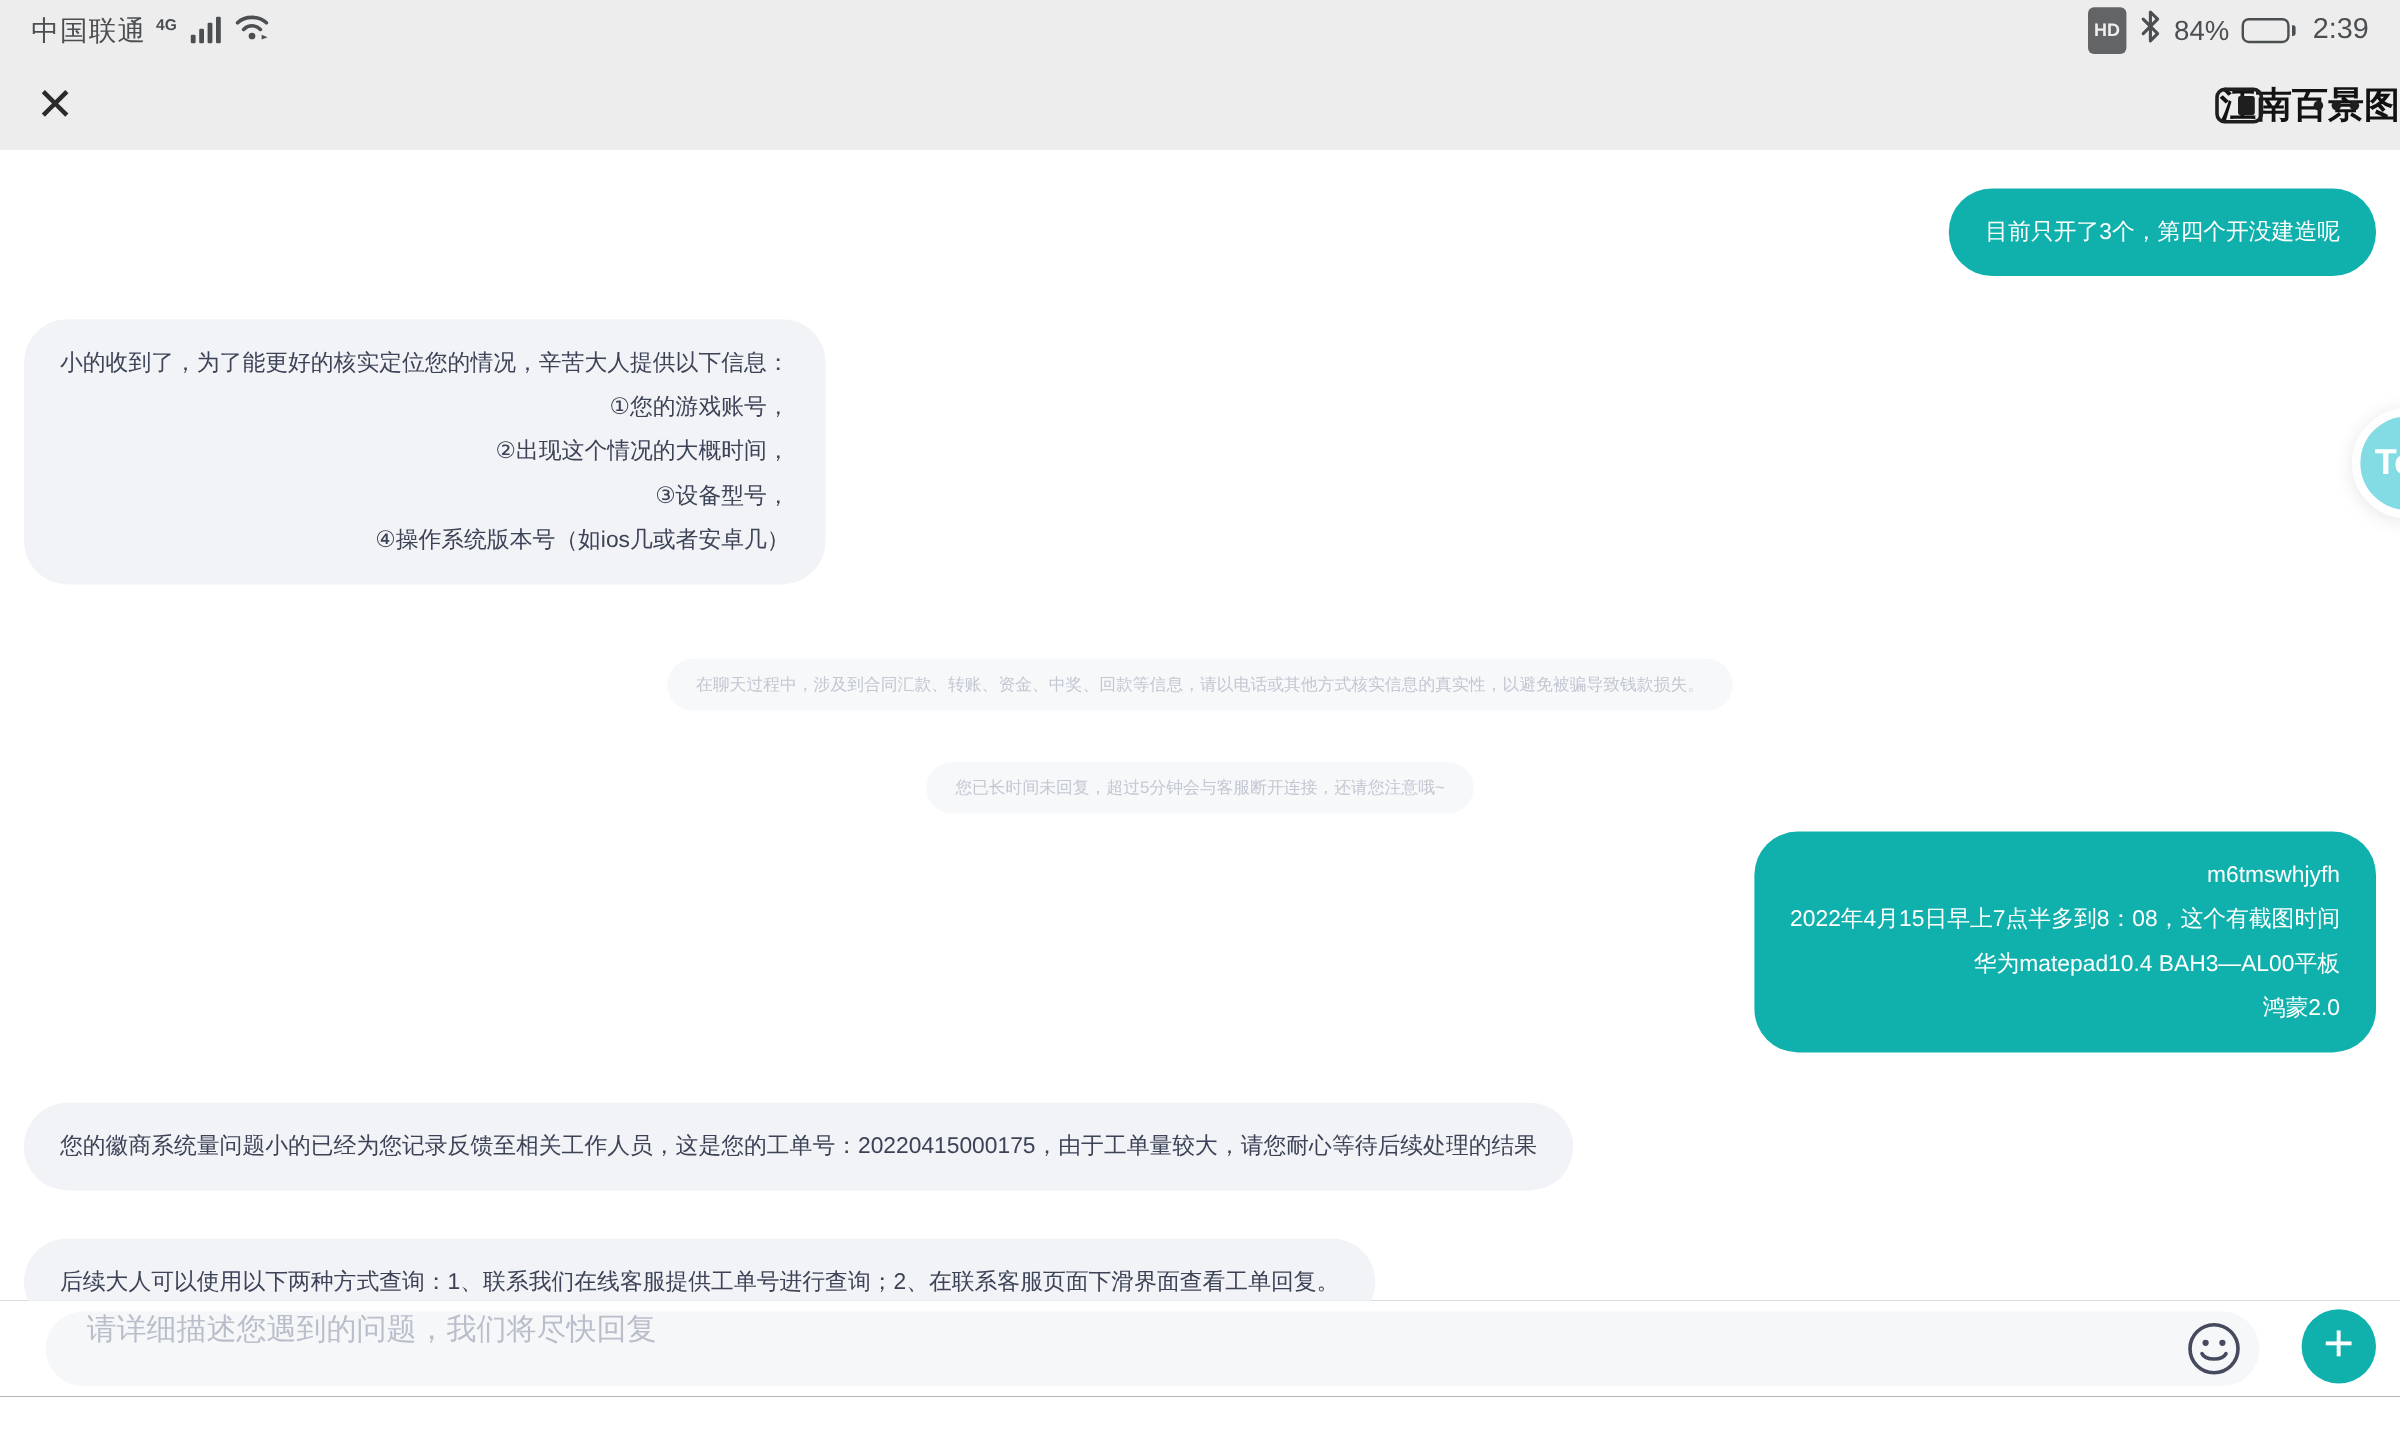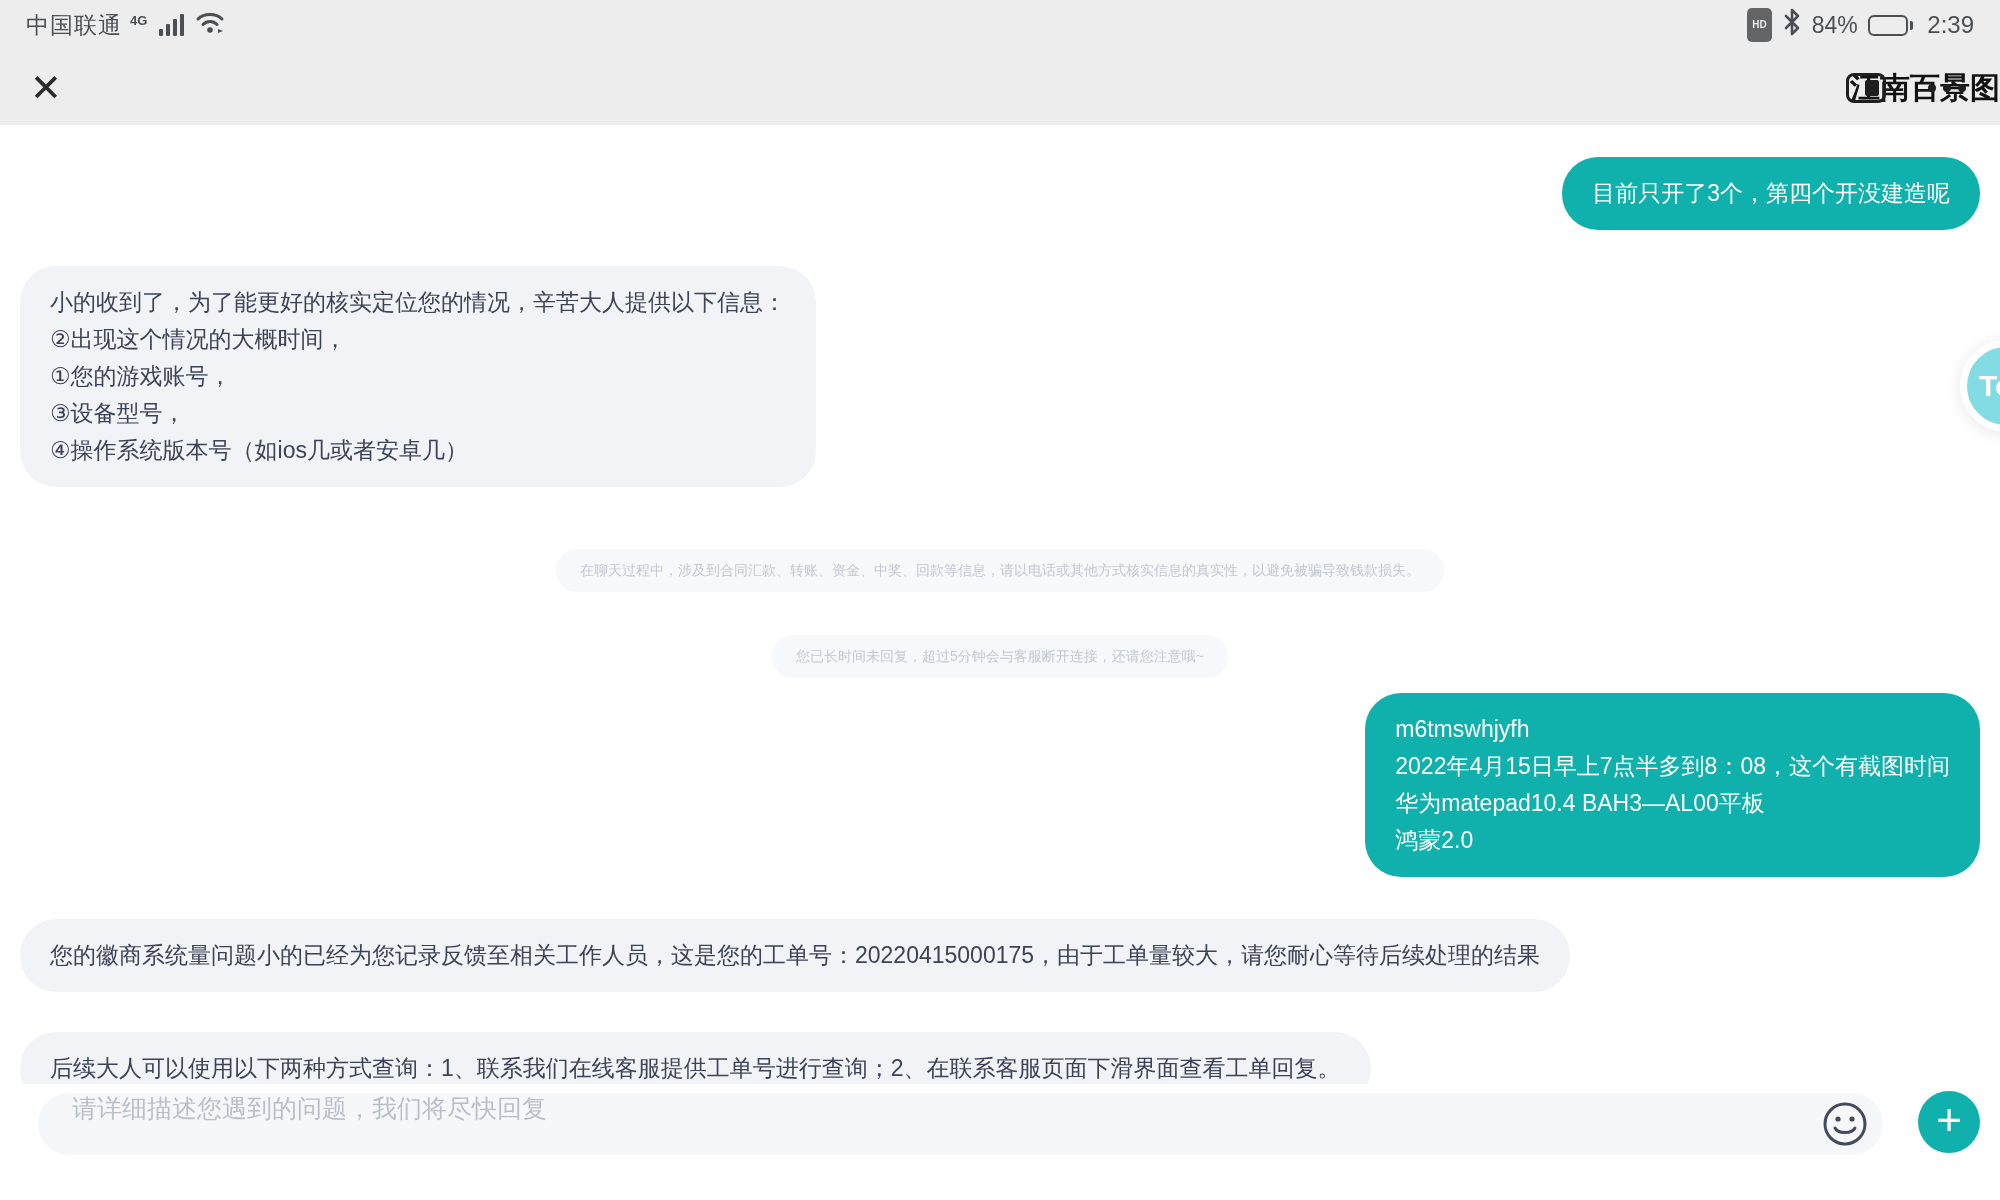--- a/index.html
+++ b/index.html
@@ -14,21 +14,21 @@
   .statusbar{
     position:absolute;top:0;left:0;right:0;height:50px;background:#ededed;
     display:flex;align-items:center;justify-content:space-between;
     padding:0 26px;box-sizing:border-box;color:#4c4f52;font-size:23px;
   }
   .sb-left,.sb-right{display:flex;align-items:center;gap:10px;}
   .carrier{letter-spacing:1px;}
   .net-badge{font-size:13px;font-weight:bold;align-self:flex-start;margin:4px 0 0 -2px;}
   .sig{display:flex;align-items:flex-end;gap:3px;height:22px;margin-left:2px;}
   .sig i{display:block;width:4px;background:#4c4f52;border-radius:1px;}
-  .hd-badge{background:#636466;color:#ededed;font-size:10px;font-weight:bold;
+  .hd-badge{background:#636466;color:#ededed;font-size:15px;font-weight:bold;
     border-radius:5px;padding:12px 5px;line-height:1;}
   .battery{display:flex;align-items:center;gap:2px;}
   .batt-body{width:40px;height:21px;border:2.5px solid #4c4f52;border-radius:6px;
     padding:2px;box-sizing:border-box;}
   .batt-fill{height:100%;width:84%;background:#4c4f52;border-radius:2px;}
   .batt-nub{width:3.5px;height:9px;background:#4c4f52;border-radius:0 2px 2px 0;}
   .sb-time{font-size:24px;margin-left:4px;}
 
   
   .navbar{
@@ -54,22 +54,22 @@
   .msg-row.system{justify-content:center;}
   #messages .msg-row:nth-child(1){margin-top:32px;}
   #messages .msg-row:nth-child(2){margin-top:36px;}
   #messages .msg-row:nth-child(3){margin-top:62px;}
   #messages .msg-row:nth-child(4){margin-top:43px;}
   #messages .msg-row:nth-child(5){margin-top:15px;}
   #messages .msg-row:nth-child(6){margin-top:42px;}
   #messages .msg-row:nth-child(7){margin-top:40px;}
 
   .bubble{
-    font-size:23px;line-height:37px;padding:18px 30px;border-radius:36px;
-    max-width:1565px;box-sizing:border-box;word-break:break-all;
+    font-size:19px;line-height:37px;padding:18px 30px;border-radius:36px;
+    max-width:1565px;box-sizing:border-box;word-break:break-all;text-align:right;
   }
   .outgoing .bubble{background:#10b1ad;color:#ffffff;}
   .incoming .bubble{background:#f1f3f6;color:#3d4357;}
   .pill{
     background:#f7f8fa;color:#c2c7d1;font-size:14px;line-height:25px;
     padding:9px 24px;border-radius:24px;max-width:1800px;white-space:nowrap;
   }
 
   
   .float-top{
@@ -159,22 +159,22 @@
   <div class="chat">
     <div id="messages">
         <div class="msg-row outgoing">
           <div class="bubble">
             <div>目前只开了3个，第四个开没建造呢</div>
           </div>
         </div>
         <div class="msg-row incoming">
           <div class="bubble">
             <div>小的收到了，为了能更好的核实定位您的情况，辛苦大人提供以下信息：</div>
+            <div>①您的游戏账号，</div>
             <div>②出现这个情况的大概时间，</div>
-            <div>①您的游戏账号，</div>
             <div>③设备型号，</div>
             <div>④操作系统版本号（如ios几或者安卓几）</div>
           </div>
         </div>
         <div class="msg-row system">
           <div class="pill">
             <div>在聊天过程中，涉及到合同汇款、转账、资金、中奖、回款等信息，请以电话或其他方式核实信息的真实性，以避免被骗导致钱款损失。</div>
           </div>
         </div>
         <div class="msg-row system">

